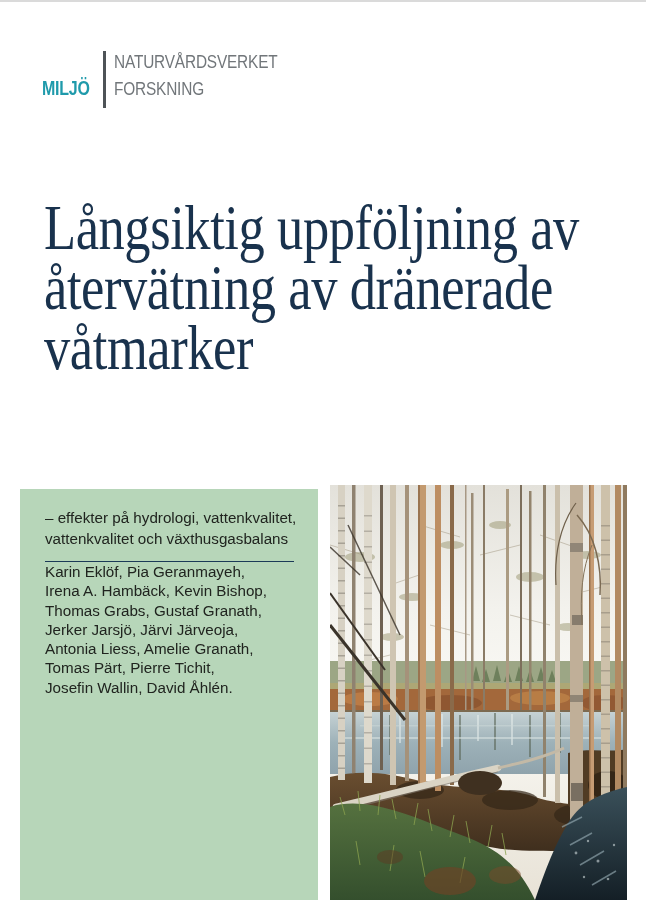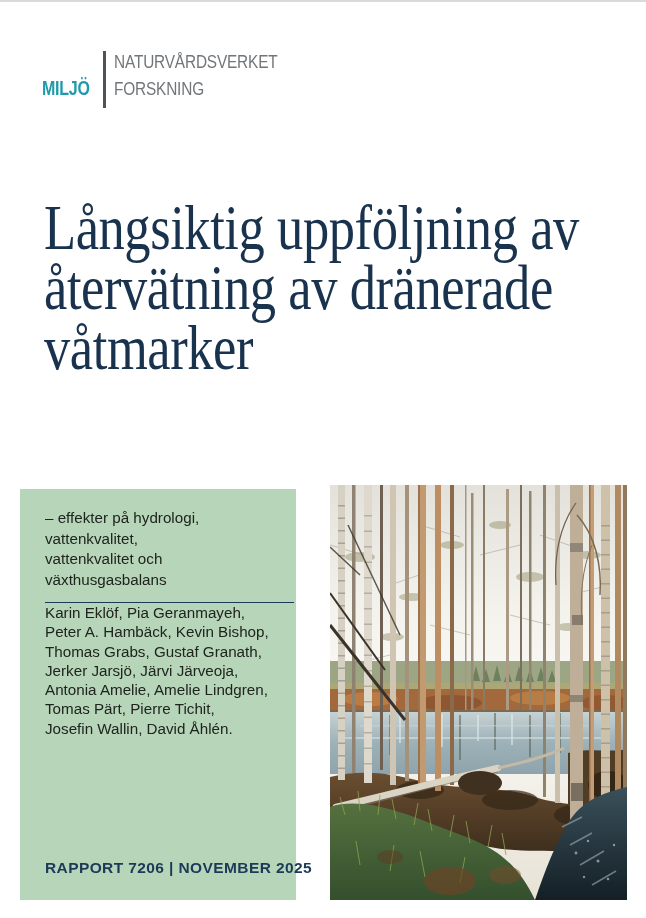--- a/index.html
+++ b/index.html
@@ -30,21 +30,21 @@
   
   .title{position:absolute;left:44px;top:196px;color:#19324d;}
   .title .t-line{
     font-family:"Liberation Serif",serif;
     font-size:64px;line-height:60px;font-weight:400;
     letter-spacing:-0.5px;white-space:nowrap;
     transform:scaleX(0.82);transform-origin:0 0;
   }
   
   .panel{
-    position:absolute;left:20px;top:487px;width:276px;height:411px;
+    position:absolute;left:20px;top:487px;width:298px;height:411px;
     background:#b7d6b9;box-sizing:border-box;
   }
   .panel-inner{padding:19px 14px 0 25px;}
   .subtitle{font-size:15.2px;line-height:20.5px;color:#20241f;}
   .panel-rule{border:none;border-top:1.6px solid #1b3a57;width:249px;margin:12px 0 0 0;}
   .authors{font-size:15.2px;line-height:19.3px;color:#20241f;}
   .report-footer{
     position:absolute;left:25px;bottom:23px;
     font-size:15.5px;font-weight:bold;letter-spacing:0.4px;color:#1b3a57;
     white-space:nowrap;
@@ -75,29 +75,28 @@
 
   <div class="panel">
     <div class="panel-inner">
       <div class="subtitle">
         <div>– effekter på hydrologi, vattenkvalitet,</div>
         <div>vattenkvalitet och växthusgasbalans</div>
       </div>
       <hr class="panel-rule">
       <div class="authors">
         <div>Karin Eklöf, Pia Geranmayeh,</div>
-        <div>Peter A. Hambäck, Kevin Bishop,</div>
+        <div>Irena A. Hambäck, Kevin Bishop,</div>
         <div>Thomas Grabs, Gustaf Granath,</div>
         <div>Jerker Jarsjö, Järvi Järveoja,</div>
-        <div>Antonia Amelie, Amelie Lindgren,</div>
+        <div>Antonia Liess, Amelie Granath,</div>
         <div>Tomas Pärt, Pierre Tichit,</div>
         <div>Josefin Wallin, David Åhlén.</div>
       </div>
     </div>
-    <div class="report-footer">RAPPORT 7206 | NOVEMBER 2025</div>
   </div>
 
   <figure class="photo" style="margin:0">
     <svg width="297" height="415" viewBox="0 0 297 415">
       <defs>
         <linearGradient id="sky" x1="0" y1="0" x2="0" y2="1">
           <stop offset="0" stop-color="#e3e1da"></stop>
           <stop offset="0.3" stop-color="#f3f2ed"></stop>
           <stop offset="0.55" stop-color="#fbfaf6"></stop>
           <stop offset="0.8" stop-color="#efece3"></stop>

